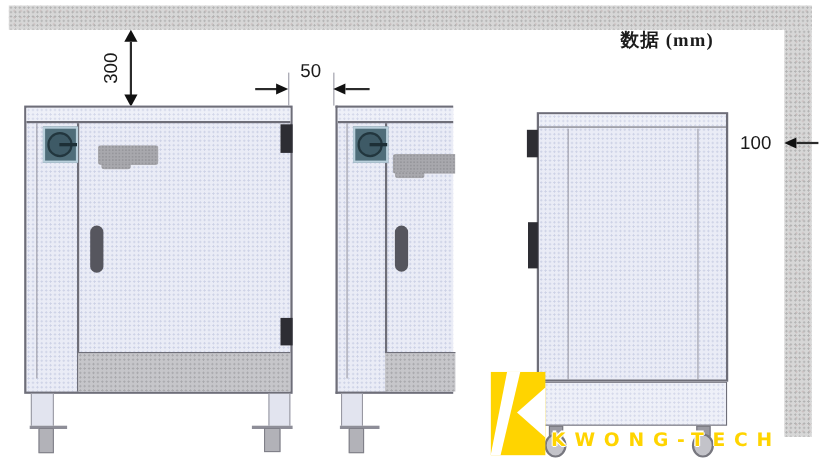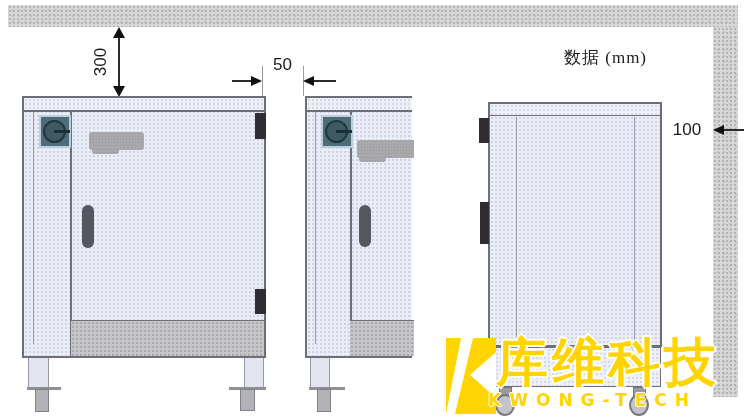--- a/index.html
+++ b/index.html
@@ -66,21 +66,21 @@
          letter-spacing:8px;text-shadow:-1px 0 #fff,1px 0 #fff,0 1px #fff,0 -1px #fff;}
 </style>
 </head>
 <body>
 
 <div class="canvas">
 
   <div class="abs wall" style="left:8px;top:5px;width:730px;height:22px;"></div>
   <div class="abs wall" style="left:713px;top:27px;width:25px;height:370px;"></div>
 
-  <div class="abs note" style="left:564px;top:46px;">数据 (mm)</div>
+  <div class="abs note" style="left:564px;top:25px;font-weight:bold;">数据 (mm)</div>
 
   <div>
     <div class="abs arr arr-up" style="left:113px;top:27px;"></div>
     <div class="abs dimline" style="left:118px;top:38px;width:1.5px;height:49px;"></div>
     <div class="abs arr arr-down" style="left:113px;top:86px;"></div>
     <div class="abs dimtext rot" style="left:84px;top:50px;width:40px;height:24px;">300</div>
   </div>
 
   <div>
     <div class="abs thinline" style="left:262px;top:66px;width:1px;height:30px;"></div>
@@ -162,17 +162,16 @@
   <div class="abs wheel" style="left:495px;top:394px;width:20px;height:22px;"></div>
   <div class="abs wheelmount" style="left:633px;top:387px;width:13px;height:10px;"></div>
   <div class="abs wheel" style="left:629px;top:394px;width:20px;height:22px;"></div>
 
   <div class="abs" style="left:446px;top:336px;width:300px;height:81px;z-index:9;">
     <svg width="50" height="76" viewBox="0 0 50 76" style="position:absolute;left:0;top:2px;">
       <rect x="0" y="0" width="50" height="76" fill="#ffd400"></rect>
       <polygon points="15,0 27,0 9,76 0,76" fill="#ffffff"></polygon>
       <polygon points="50,14 50,60 24,37" fill="#ffffff"></polygon>
     </svg>
-    <div class="abs wm-cn" style="left:50px;top:-2px;white-space:nowrap;">库维科技</div>
-    <div class="abs wm-en" style="left:42px;top:54px;white-space:nowrap;">KWONG-TECH</div>
+    <div class="abs wm-en" style="left:55px;top:54px;white-space:nowrap;">KWONG-TECH</div>
   </div>
 
 </div>
 
 </body></html>

